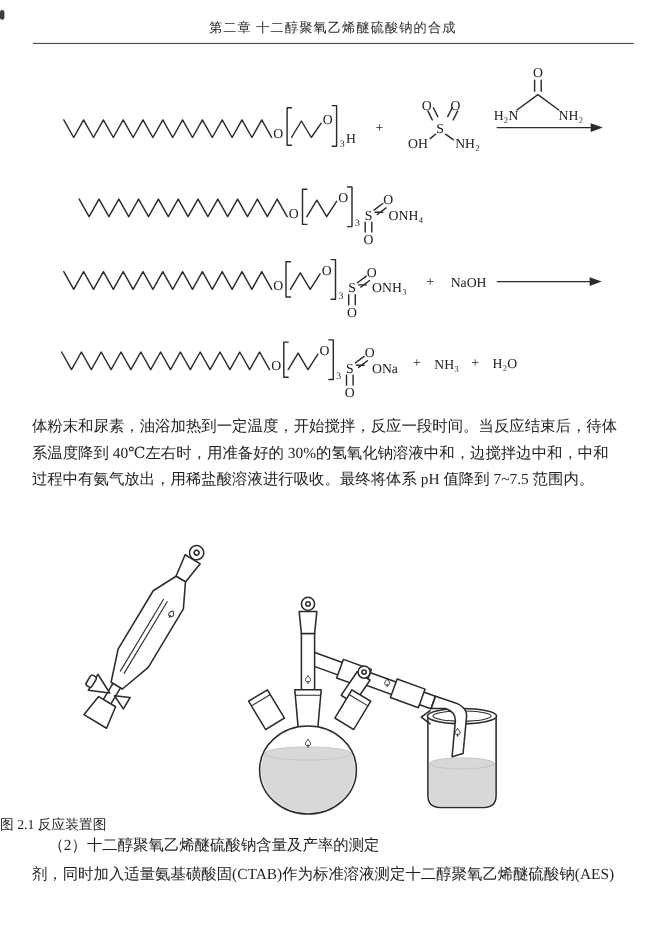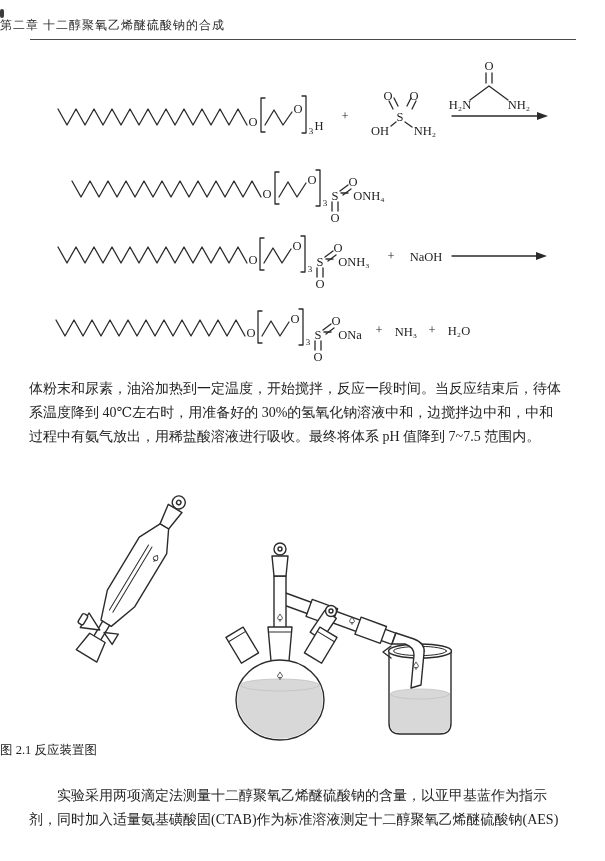--- a/index.html
+++ b/index.html
@@ -1,18 +1,18 @@
 <!DOCTYPE html>
 <html><head>
 <meta charset="utf-8">
 <style>
   html,body{margin:0;padding:0;background:#fff;}
   .pg{position:relative;width:605px;height:861px;background:#fff;overflow:hidden;
       font-family:"Liberation Serif","DejaVu Serif",serif;color:#1f1f1f;}
-  .hdr{position:absolute;top:17px;left:0;width:605px;text-align:left;
+  .hdr{position:absolute;top:17px;left:0;width:605px;text-align:center;
        font-size:12px;color:#2a2a2a;letter-spacing:1px;}
   .rule{position:absolute;top:39px;left:30px;width:546px;height:1.4px;background:#4a4a4a;}
   .cl{position:absolute;transform:translate(-50%,-50%);font-size:12.5px;color:#222;
       white-space:nowrap;line-height:1;}
   .cs{font-size:9px;}
   .para{position:absolute;left:29px;width:551px;font-size:14px;line-height:24px;}
   .line{white-space:nowrap;}
   .indent{padding-left:28px;}
   .cap{position:absolute;top:742px;left:0;width:541px;text-align:left;font-size:12.5px;}
   .subh{position:absolute;top:760px;left:44px;font-size:14px;white-space:nowrap;}
@@ -211,19 +211,19 @@
   </div>
 
   <div class="para" style="top:377px">
     <div class="line">体粉末和尿素，油浴加热到一定温度，开始搅拌，反应一段时间。当反应结束后，待体</div>
     <div class="line">系温度降到 40℃左右时，用准备好的 30%的氢氧化钠溶液中和，边搅拌边中和，中和</div>
     <div class="line">过程中有氨气放出，用稀盐酸溶液进行吸收。最终将体系 pH 值降到 7~7.5 范围内。</div>
   </div>
 
   <div class="cap">图 2.1 反应装置图</div>
 
+  <div class="subh">（2）十二醇聚氧乙烯醚硫酸钠含量及产率的测定</div>
 
   <div class="para" style="top:784px">
-    <div class="line indent">实验采用两项滴定法测量十二醇聚氧乙烯醚硫酸钠的含量，以亚甲基蓝作为指示</div>
     <div class="line">剂，同时加入适量氨基磺酸固(CTAB)作为标准溶液测定十二醇聚氧乙烯醚硫酸钠(AES)</div>
   </div>
 
 </div>
 
 </body></html>

